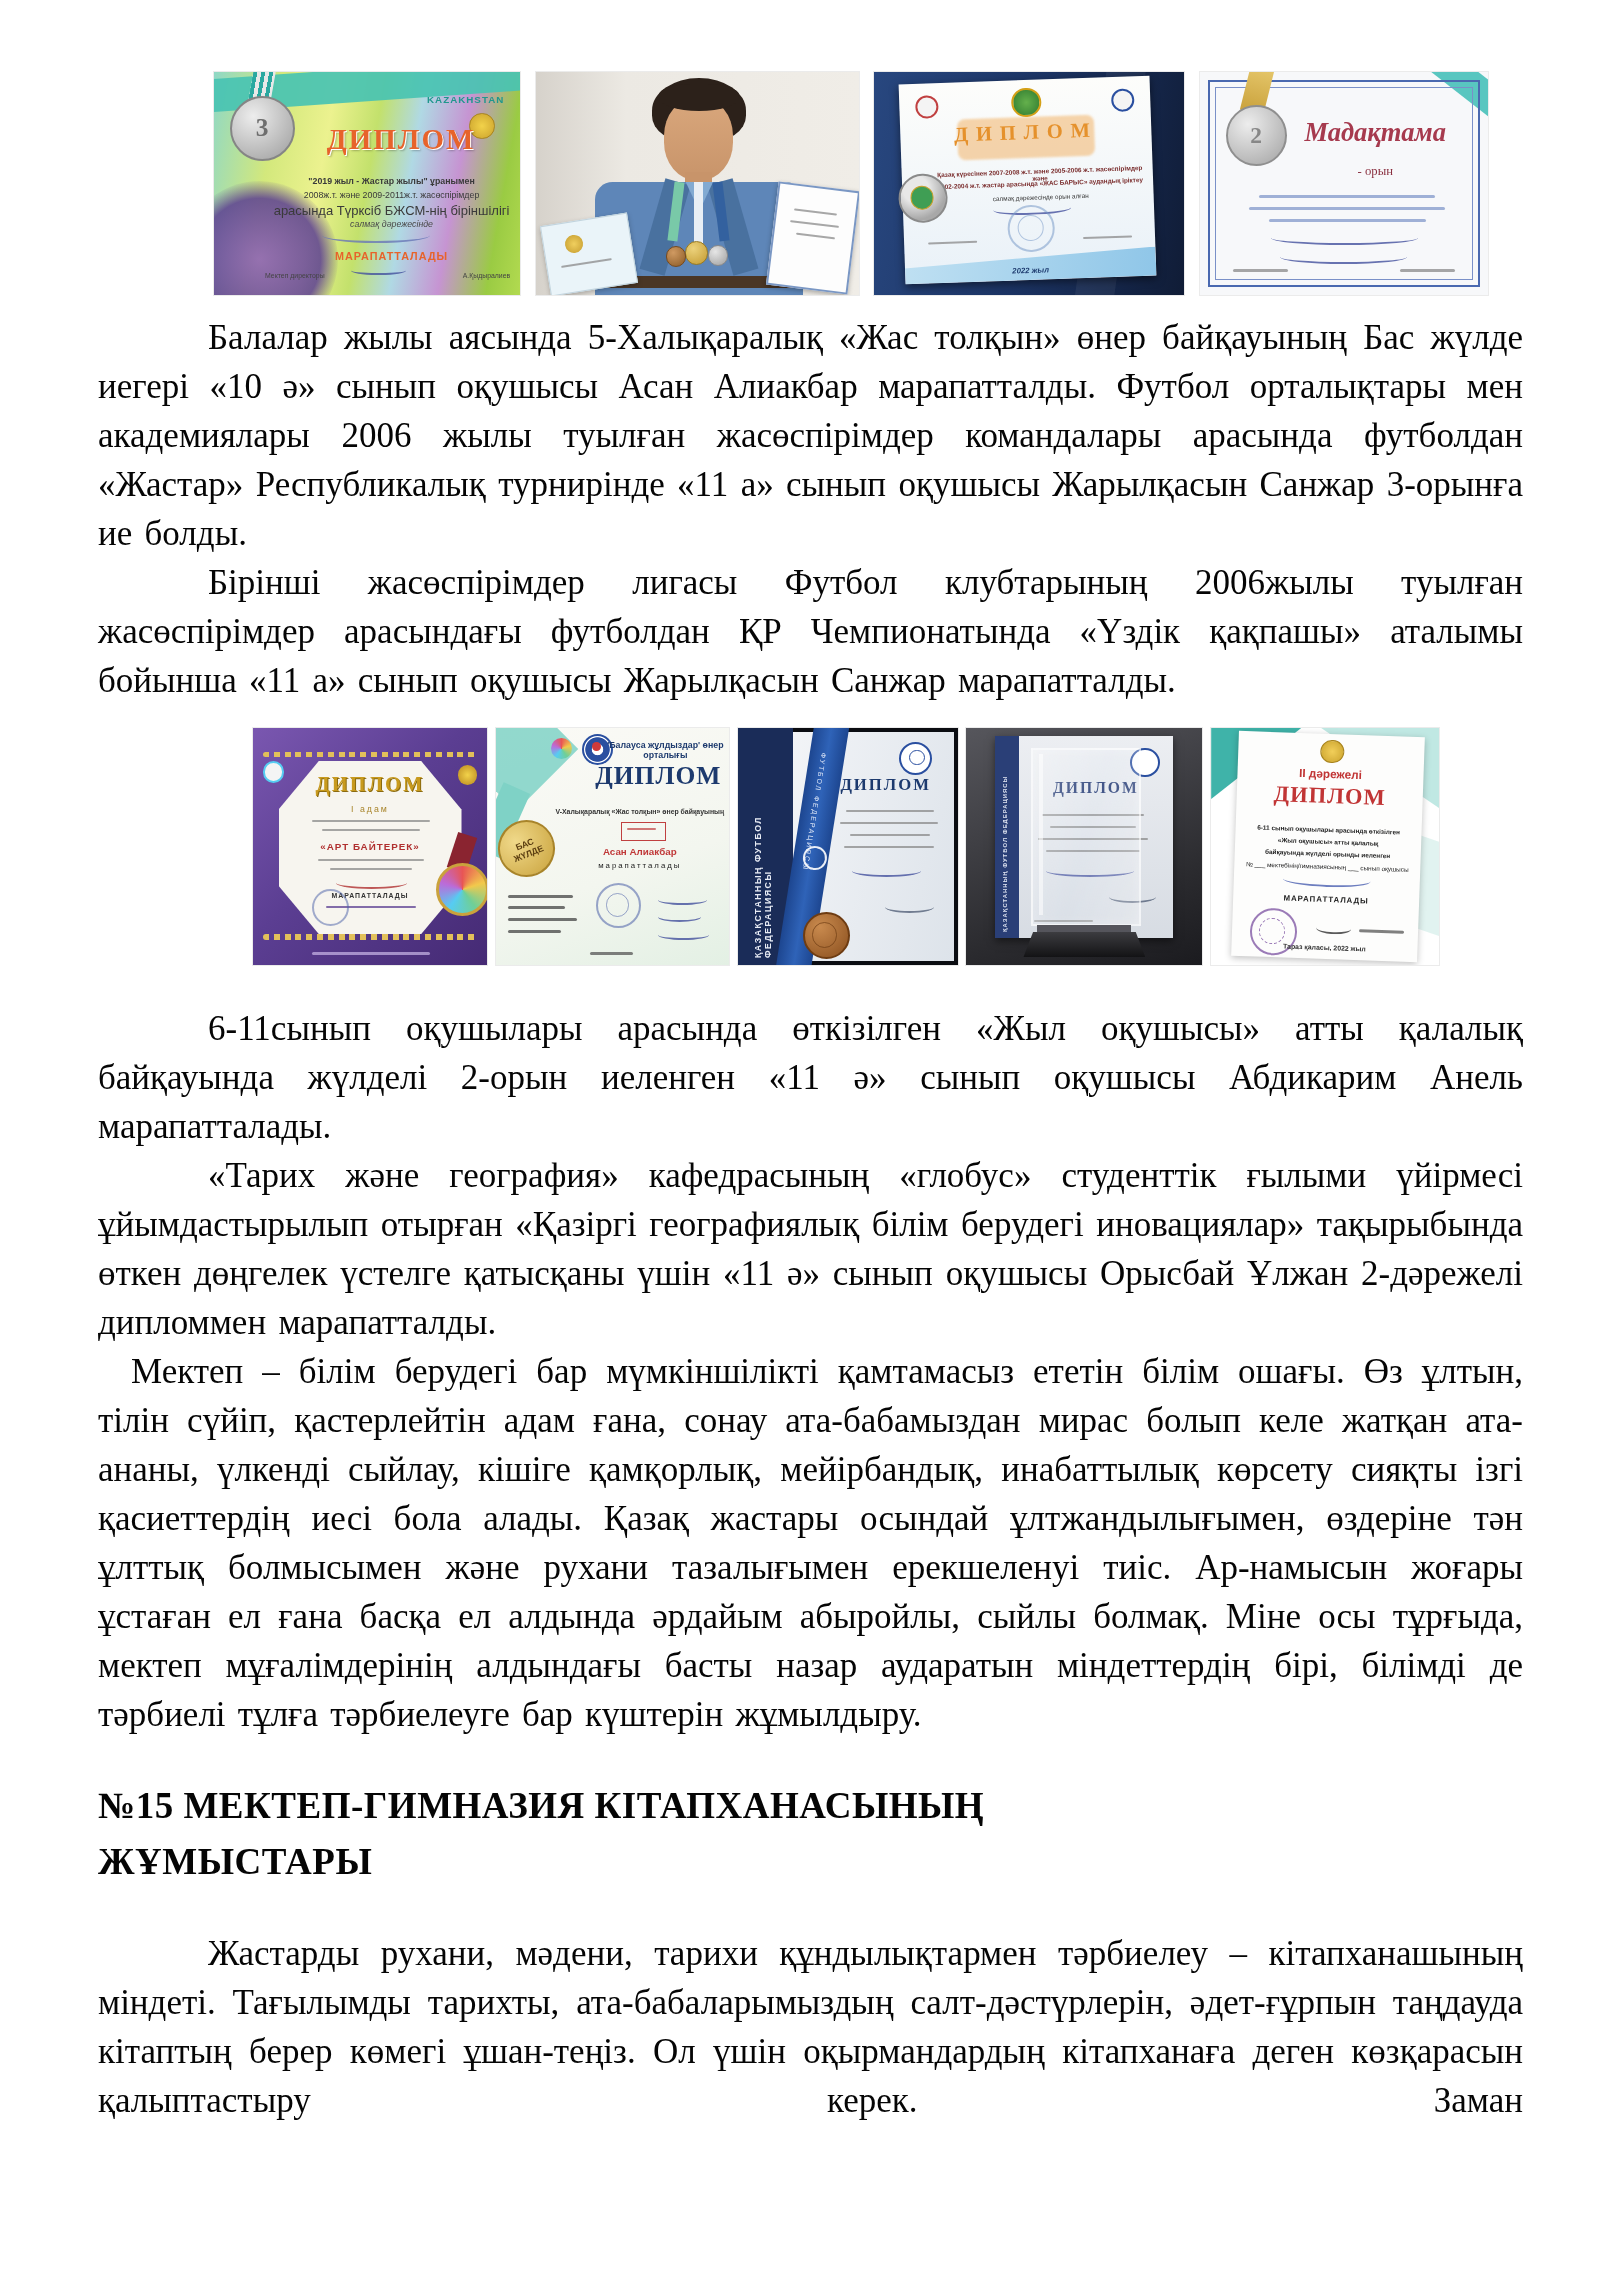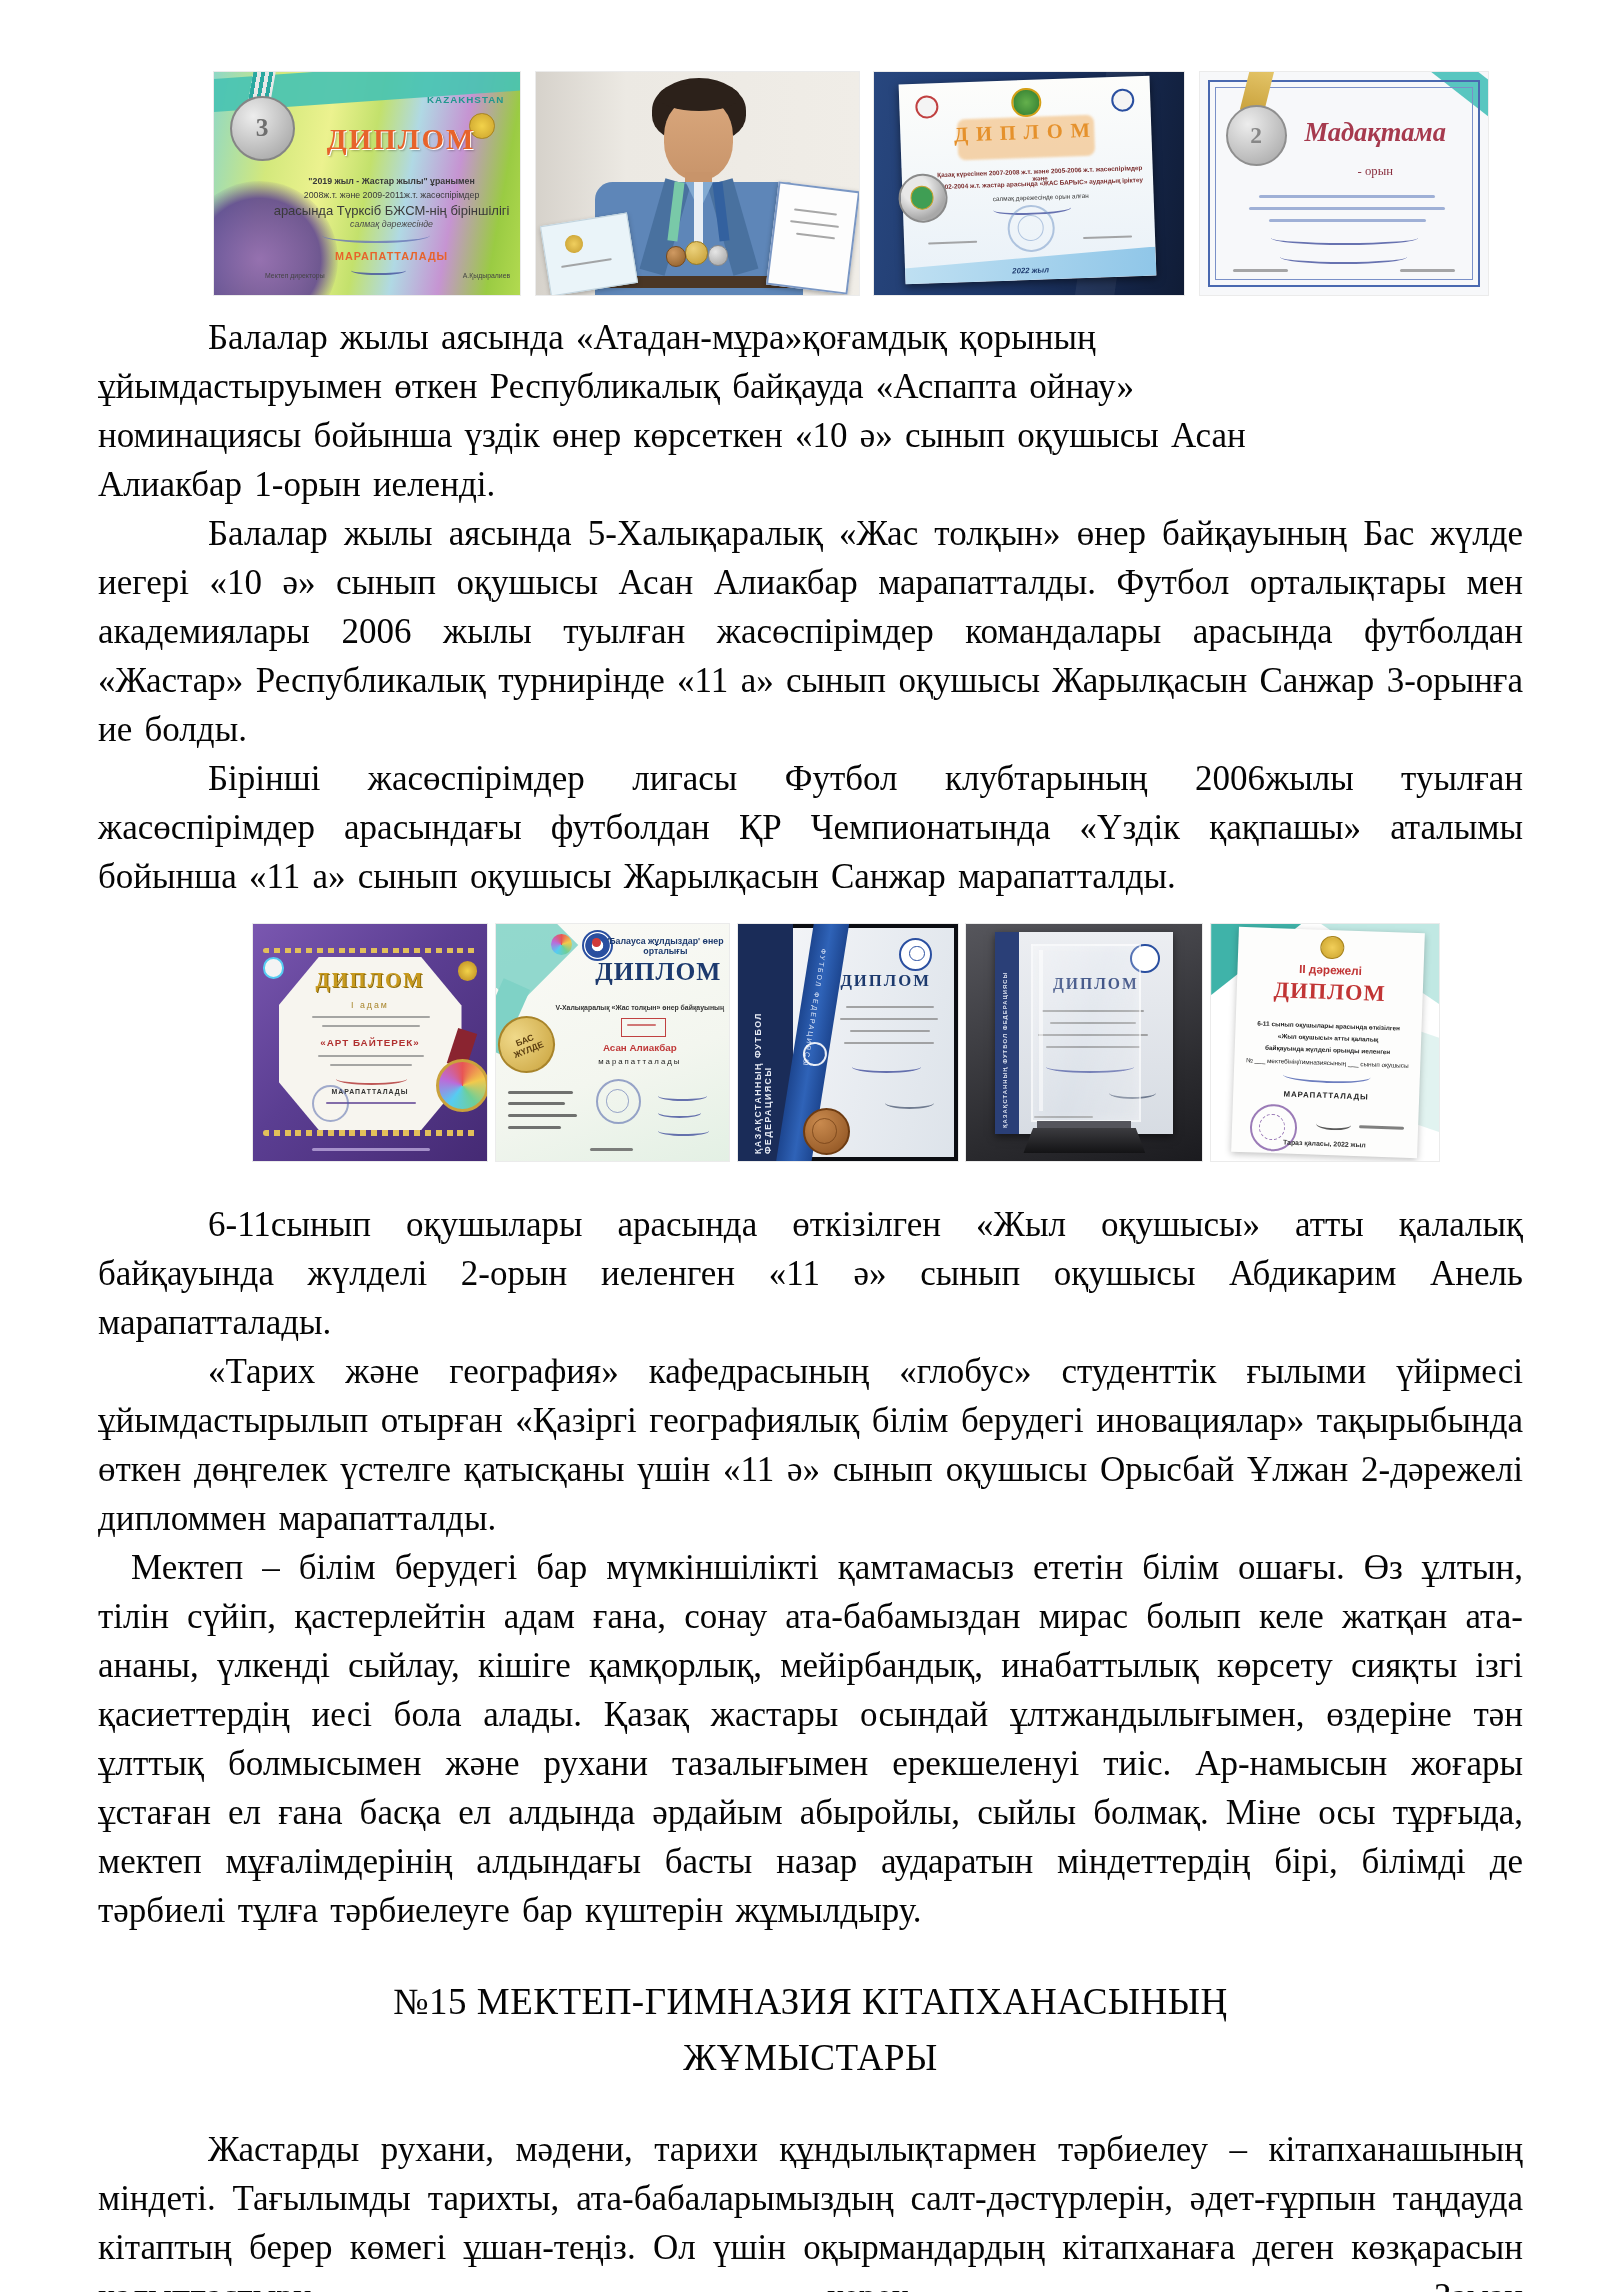--- a/index.html
+++ b/index.html
@@ -2,21 +2,21 @@
 <html><head>
 <meta charset="utf-8">
 <style>
   html,body{margin:0;padding:0;background:#ffffff;}
   body{width:1621px;height:2293px;overflow:hidden;font-family:"Liberation Serif",serif;color:#050505;}
   .page{box-sizing:border-box;width:1621px;height:2293px;padding:72px 98px 0 98px;background:#ffffff;}
   .para{font-size:35px;line-height:49px;margin:0;text-align:justify;text-indent:110px;word-spacing:0.10em;}
   .ragged{text-align:left;max-width:1235px;}
   .indent-sm{text-indent:33px;}
   .last-justify{text-align-last:justify;}
-  .heading{font-size:37px;line-height:56px;font-weight:normal;text-align:center;margin:39px 0 39px 0;letter-spacing:0.5px;}
+  .heading{font-size:37px;line-height:56px;font-weight:bold;margin:39px 0 39px 0;letter-spacing:0.5px;}
   .row{display:flex;}
   .row1{margin-left:116px;gap:15.7px;margin-bottom:17.6px;}
   .row2{margin-left:155px;gap:8.8px;margin-top:23.5px;margin-bottom:39px;}
   .fig{position:relative;overflow:hidden;flex:none;box-shadow:0 0 0 1px rgba(0,0,0,0.08);}
   .abs{position:absolute;}
   .circ{position:absolute;border-radius:50%;}
   .ctr{display:flex;align-items:center;justify-content:center;text-align:center;}
   .bar{position:absolute;background:#8a8a8a;opacity:.75;border-radius:2px;height:2.9px;}
   .scrib{position:absolute;border-bottom:2px solid #44519e;opacity:.8;border-radius:50%;}
   .ct{position:absolute;text-align:center;font-family:"Liberation Sans",sans-serif;}
@@ -111,21 +111,20 @@
       <div class="bar" style="left:59px;top:123px;width:176px;background:#5874b8;opacity:.55;"></div>
       <div class="bar" style="left:49px;top:135px;width:196px;background:#5874b8;opacity:.55;"></div>
       <div class="bar" style="left:69px;top:147px;width:157px;background:#5874b8;opacity:.55;"></div>
       <div class="scrib" style="left:71px;top:159px;width:147px;height:11.8px;"></div>
       <div class="scrib" style="left:80px;top:178px;width:127px;height:11.8px;"></div>
       <div class="bar" style="left:33px;bottom:23.5px;width:55px;"></div>
       <div class="bar" style="right:33px;bottom:23.5px;width:55px;"></div>
     </figure>
   </section>
 
-  <p class="para ragged">Балалар жылы аясында «Атадан-мұра»қоғамдық қорының ұйымдастыруымен өткен Республикалық байқауда «Аспапта ойнау» номинациясы бойынша үздік өнер көрсеткен «10 ә» сынып оқушысы Асан Алиакбар 1-орын иеленді.</p>
   <p class="para">Балалар жылы аясында 5-Халықаралық «Жас толқын» өнер байқауының Бас жүлде иегері «10 ә» сынып оқушысы Асан Алиакбар марапатталды. Футбол орталықтары мен академиялары 2006 жылы туылған жасөспірімдер командалары арасында футболдан «Жастар» Республикалық турнирінде «11 а» сынып оқушысы Жарылқасын Санжар 3-орынға ие болды.</p>
   <p class="para">Бірінші жасөспірімдер лигасы Футбол клубтарының 2006жылы туылған жасөспірімдер арасындағы футболдан ҚР Чемпионатында «Үздік қақпашы» аталымы бойынша «11 а» сынып оқушысы Жарылқасын Санжар марапатталды.</p>
 
   <section class="row row2">
 
     <figure class="fig" style="width:234px;height:237px;margin:0;">
       <div class="abs" style="inset:0;background:linear-gradient(135deg,#7a57b0 0%,#5b3e92 45%,#452a74 100%);"></div>
       <div class="abs" style="left:9.8px;right:9.8px;top:23.5px;height:5.9px;background:repeating-linear-gradient(90deg,#e2c05a 0 5.9px,rgba(0,0,0,0) 5.9px 10.8px);border-radius:2.9px;"></div>
       <div class="abs" style="left:9.8px;right:9.8px;bottom:25.5px;height:5.9px;background:repeating-linear-gradient(90deg,#e2c05a 0 5.9px,rgba(0,0,0,0) 5.9px 10.8px);border-radius:2.9px;"></div>
       <div class="circ" style="left:9.8px;top:33px;width:17.6px;height:17.6px;background:#f4f4f4;border:2px solid #56ccf2;"></div>

